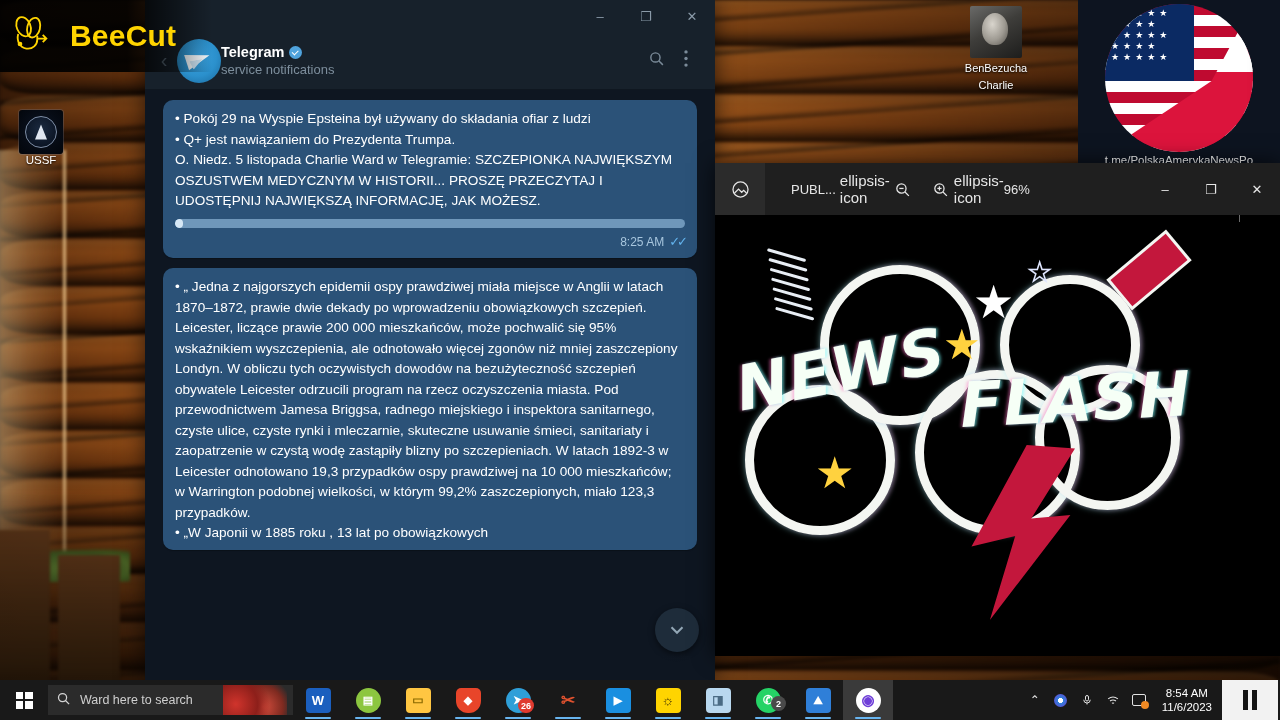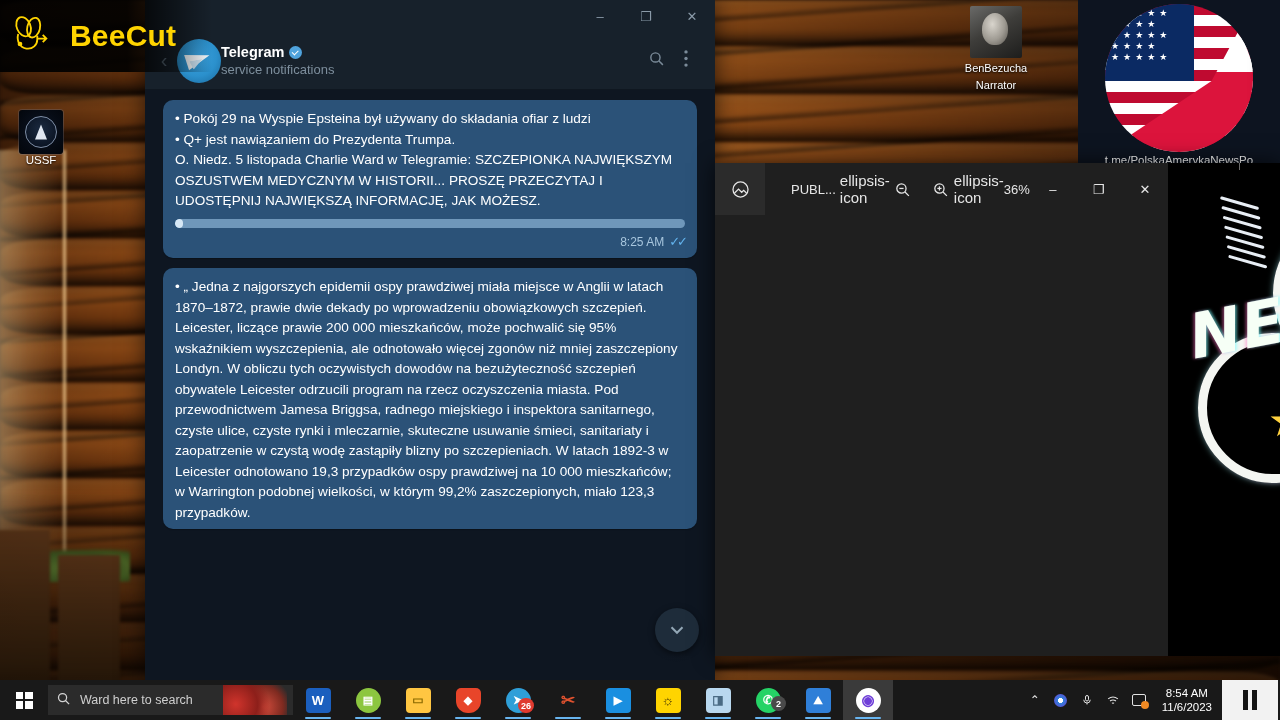--- a/index.html
+++ b/index.html
@@ -226,21 +226,21 @@
   .flag-tear {
     position:absolute; inset:0;
     clip-path:polygon(100% 0%, 100% 100%, 0% 100%, 72% 52%);
     box-shadow:inset 7px 7px 12px rgba(0,0,0,0.35);
   }
   .channel-url { color:#ffffff; font-size:11.5px; margin-top:2px; }
 
   
   #photos {
     position:absolute; left:715px; top:163px; width:565px; height:493px; z-index:40;
-    background:#1f1f1f; display:flex; 
+    background:#1f1f1f; display:flex; flex-direction:column;
     box-shadow:0 0 20px rgba(0,0,0,0.7);
   }
   .pv-bar { height:52px; display:flex; align-items:center; flex:0 0 auto; background:#1f1f1f; }
   .pv-appbtn {
     width:50px; height:52px; display:flex;align-items:center;justify-content:center;
     background:#2b2b2b; color:#e6e6e6;
   }
   .pv-title { color:#e6e6e6; font-size:13px; padding:0 10px 0 26px; white-space:nowrap; }
   .pv-tool {
     width:38px;height:40px; display:flex;align-items:center;justify-content:center;
@@ -355,21 +355,21 @@
     <div class="ussf-delta"></div>
   </div>
   <div class="icon-label">USSF</div>
 </div>
 
 <div id="ben">
   <div class="ben-img">
       <div class="ben-head"></div>
     </div>
   <div class="ben-label">BenBezucha</div>
-  <div class="ben-label">Narrator</div>
+  <div class="ben-label">Charlie</div>
 </div>
 
 <div id="channel-logo">
   <div class="flag-circle">
     <div class="flag-us"></div>
     <div class="flag-canton">
         <div class="stars">★★★★★<br>★★★★<br>★★★★★<br>★★★★<br>★★★★★</div>
       </div>
     <div class="flag-pl"></div>
     <div class="flag-tear"></div>
@@ -423,20 +423,21 @@
           <i></i>
         </div>
       <div class="bubble-meta">
         <span>8:25 AM</span>
         <span class="ticks">✓✓</span>
       </div>
     </div>
 
     <div class="bubble">
       <p>•  „ Jedna z najgorszych epidemii ospy prawdziwej miała miejsce w Anglii w latach 1870–1872, prawie dwie dekady po wprowadzeniu obowiązkowych szczepień. Leicester, liczące prawie 200 000 mieszkańców, może pochwalić się 95% wskaźnikiem wyszczepienia, ale odnotowało więcej zgonów niż mniej zaszczepiony Londyn. W obliczu tych oczywistych dowodów na bezużyteczność szczepień obywatele Leicester odrzucili program na rzecz oczyszczenia miasta. Pod przewodnictwem Jamesa Briggsa, radnego miejskiego i inspektora sanitarnego, czyste ulice, czyste rynki i mleczarnie, skuteczne usuwanie śmieci, sanitariaty i zaopatrzenie w czystą wodę zastąpiły blizny po szczepieniach. W latach 1892-3 w Leicester odnotowano 19,3 przypadków ospy prawdziwej na 10 000 mieszkańców; w Warrington podobnej wielkości, w którym 99,2% zaszczepionych, miało 123,3 przypadków.</p>
+      <p>•  „W Japonii w 1885 roku , 13 lat po obowiązkowych</p>
     </div>
 
     <div class="scroll-down">
       <svg width="22" height="22" viewBox="0 0 24 24" fill="none" stroke="currentColor" stroke-width="2.2">
         <polyline points="6,9 12,15 18,9"></polyline>
       </svg>
     </div>
     <div class="tg-fade-bottom"></div>
   </div>
 
@@ -461,21 +462,21 @@
     </div>
     <div class="pv-tool">
       <svg width="17" height="17" viewBox="0 0 24 24" fill="none" stroke="currentColor" stroke-width="1.8">
         <circle cx="10.5" cy="10.5" r="6.5"></circle>
           <line x1="15.5" y1="15.5" x2="21" y2="21"></line>
         <line x1="7.5" y1="10.5" x2="13.5" y2="10.5"></line>
           <line x1="10.5" y1="7.5" x2="10.5" y2="13.5"></line>
       </svg>
     </div>
     <div class="pv-tool">ellipsis-icon</div>
-    <div class="pv-zoomval">36%</div>
+    <div class="pv-zoomval">96%</div>
     <div class="pv-spacer"></div>
     <div class="pv-wc">–</div>
     <div class="pv-wc">❐</div>
     <div class="pv-wc close">✕</div>
   </div>
 
   <div class="pv-canvas">
     <div class="pv-strip"></div>
     <div class="nf">
 

